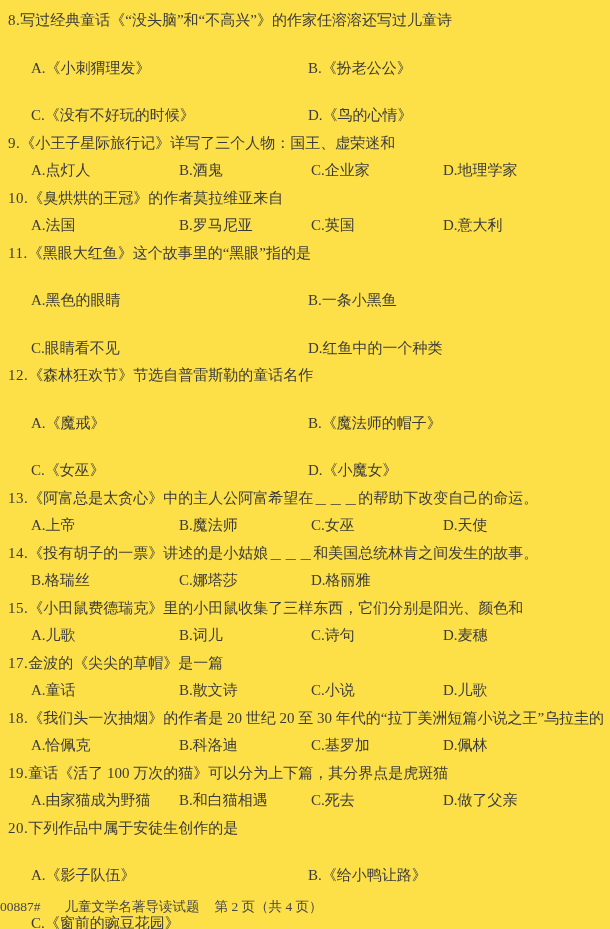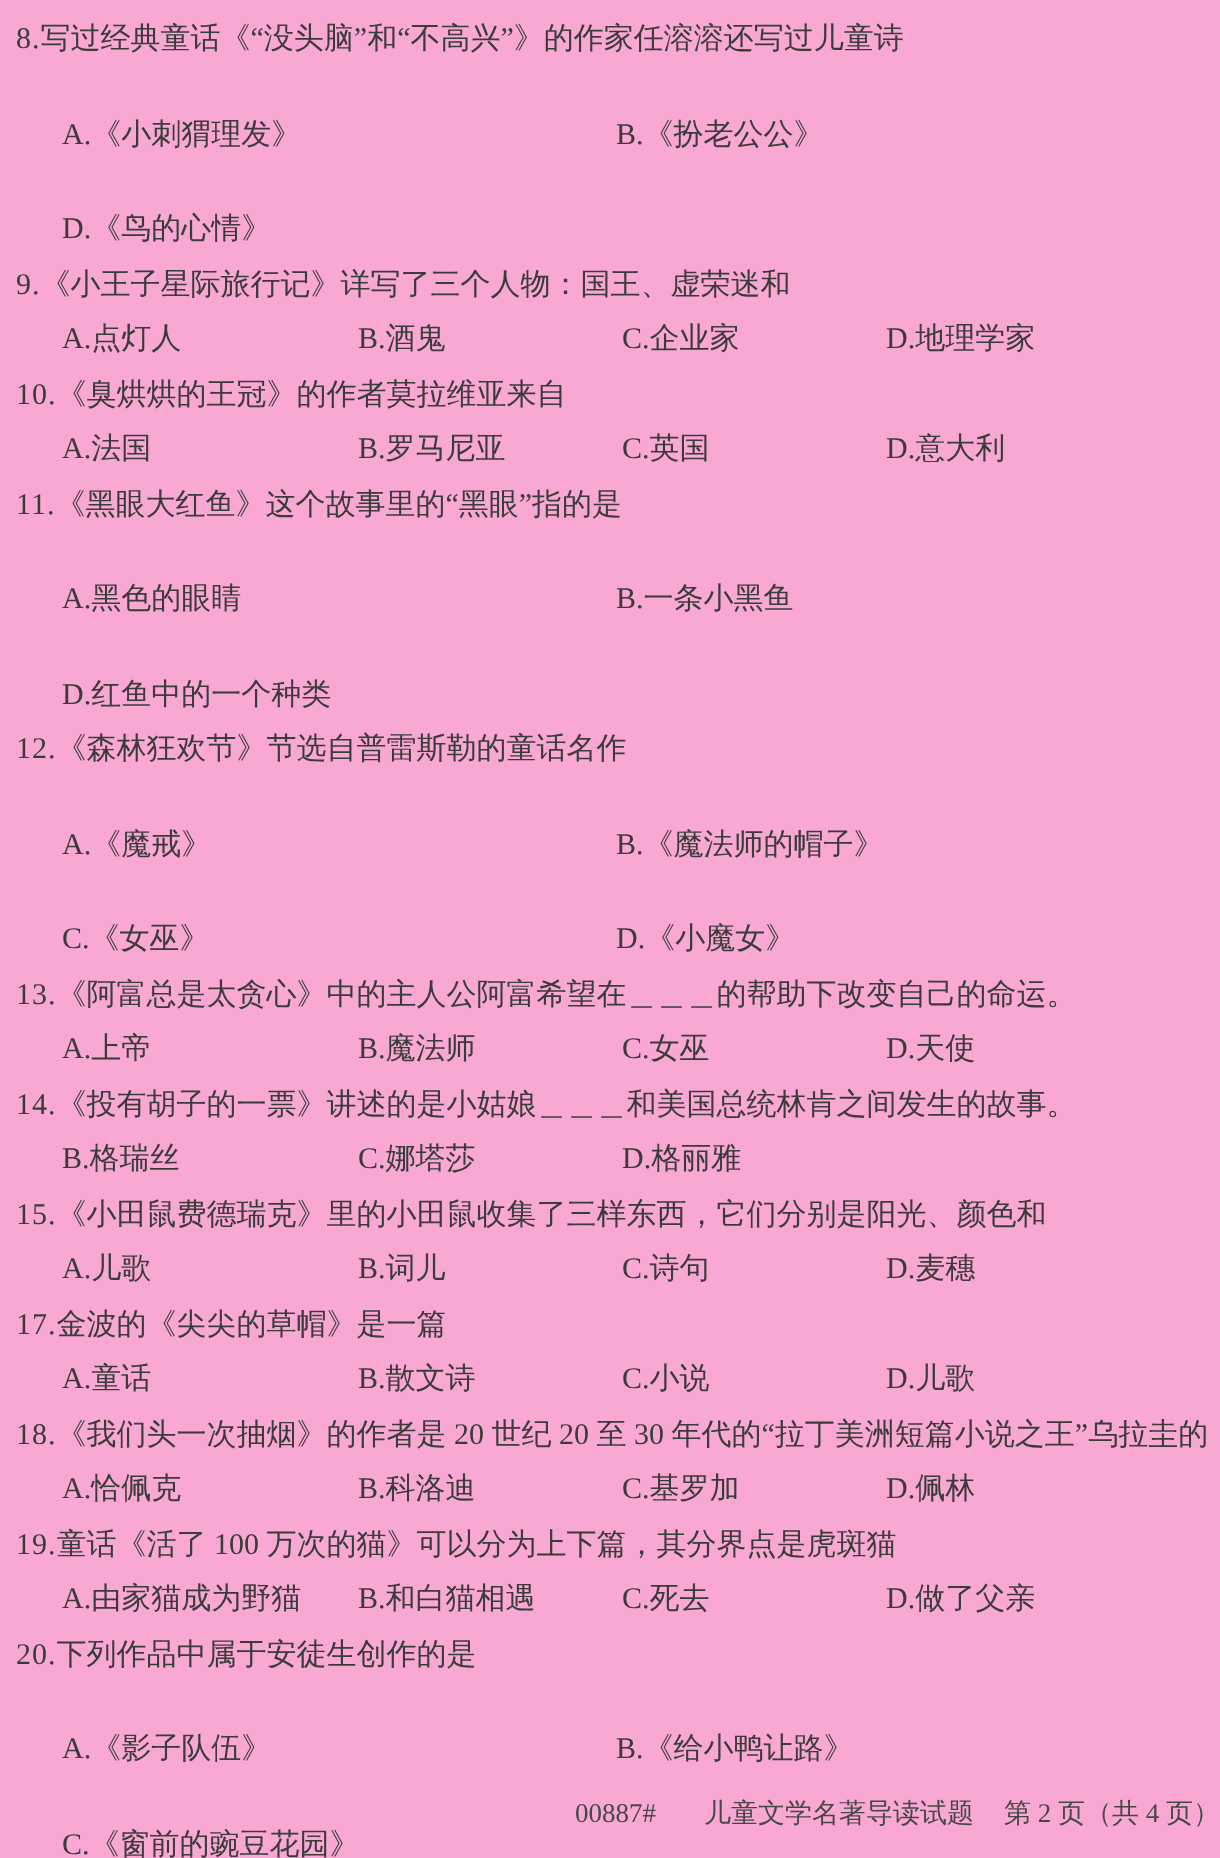--- a/index.html
+++ b/index.html
@@ -4,21 +4,21 @@
 <style>
   html, body {
     margin: 0;
     padding: 0;
     background: #e8e8e8;
   }
   .page {
     position: relative;
     width: 610px;
     height: 929px;
-    background: #f9a8d4;
+    background: #fde047;
     color: #3b3b3b;
     font-family: "Liberation Serif", "DejaVu Serif", serif;
     overflow: hidden;
     margin: 0 auto;
   }
   .content {
     padding: 7px 6px 0 8px;
   }
   .line {
     height: 27.5px;
@@ -45,40 +45,41 @@
   .opt {
     display: block;
   }
   .footer {
     position: absolute;
     left: 0;
     right: 0;
     top: 894px;
     height: 26px;
     line-height: 26px;
-    text-align: right;
+    text-align: left;
     font-size: 13.5px;
     color: #474747;
   }
   .footer .gap-lg { margin-right: 24px; }
   .footer .gap-sm { margin-right: 15px; }
 </style>
 </head>
 <body>
 
 <div class="page">
   <div class="content">
 
     <div>
       <div class="line stem"><span class="qnum">8.</span><span>写过经典童话《“没头脑”和“不高兴”》的作家任溶溶还写过儿童诗</span></div>
       <div class="line opts two">
         <span class="opt">A.《小刺猬理发》</span>
         <span class="opt">B.《扮老公公》</span>
       </div>
       <div class="line opts two">
+        <span class="opt">C.《没有不好玩的时候》</span>
         <span class="opt">D.《鸟的心情》</span>
       </div>
     </div>
 
     <div>
       <div class="line stem"><span class="qnum">9.</span><span>《小王子星际旅行记》详写了三个人物：国王、虚荣迷和</span></div>
       <div class="line opts four">
         <span class="opt">A.点灯人</span>
         <span class="opt">B.酒鬼</span>
         <span class="opt">C.企业家</span>
@@ -96,20 +97,21 @@
       </div>
     </div>
 
     <div>
       <div class="line stem"><span class="qnum">11.</span><span>《黑眼大红鱼》这个故事里的“黑眼”指的是</span></div>
       <div class="line opts two">
         <span class="opt">A.黑色的眼睛</span>
         <span class="opt">B.一条小黑鱼</span>
       </div>
       <div class="line opts two">
+        <span class="opt">C.眼睛看不见</span>
         <span class="opt">D.红鱼中的一个种类</span>
       </div>
     </div>
 
     <div>
       <div class="line stem"><span class="qnum">12.</span><span>《森林狂欢节》节选自普雷斯勒的童话名作</span></div>
       <div class="line opts two">
         <span class="opt">A.《魔戒》</span>
         <span class="opt">B.《魔法师的帽子》</span>
       </div>

